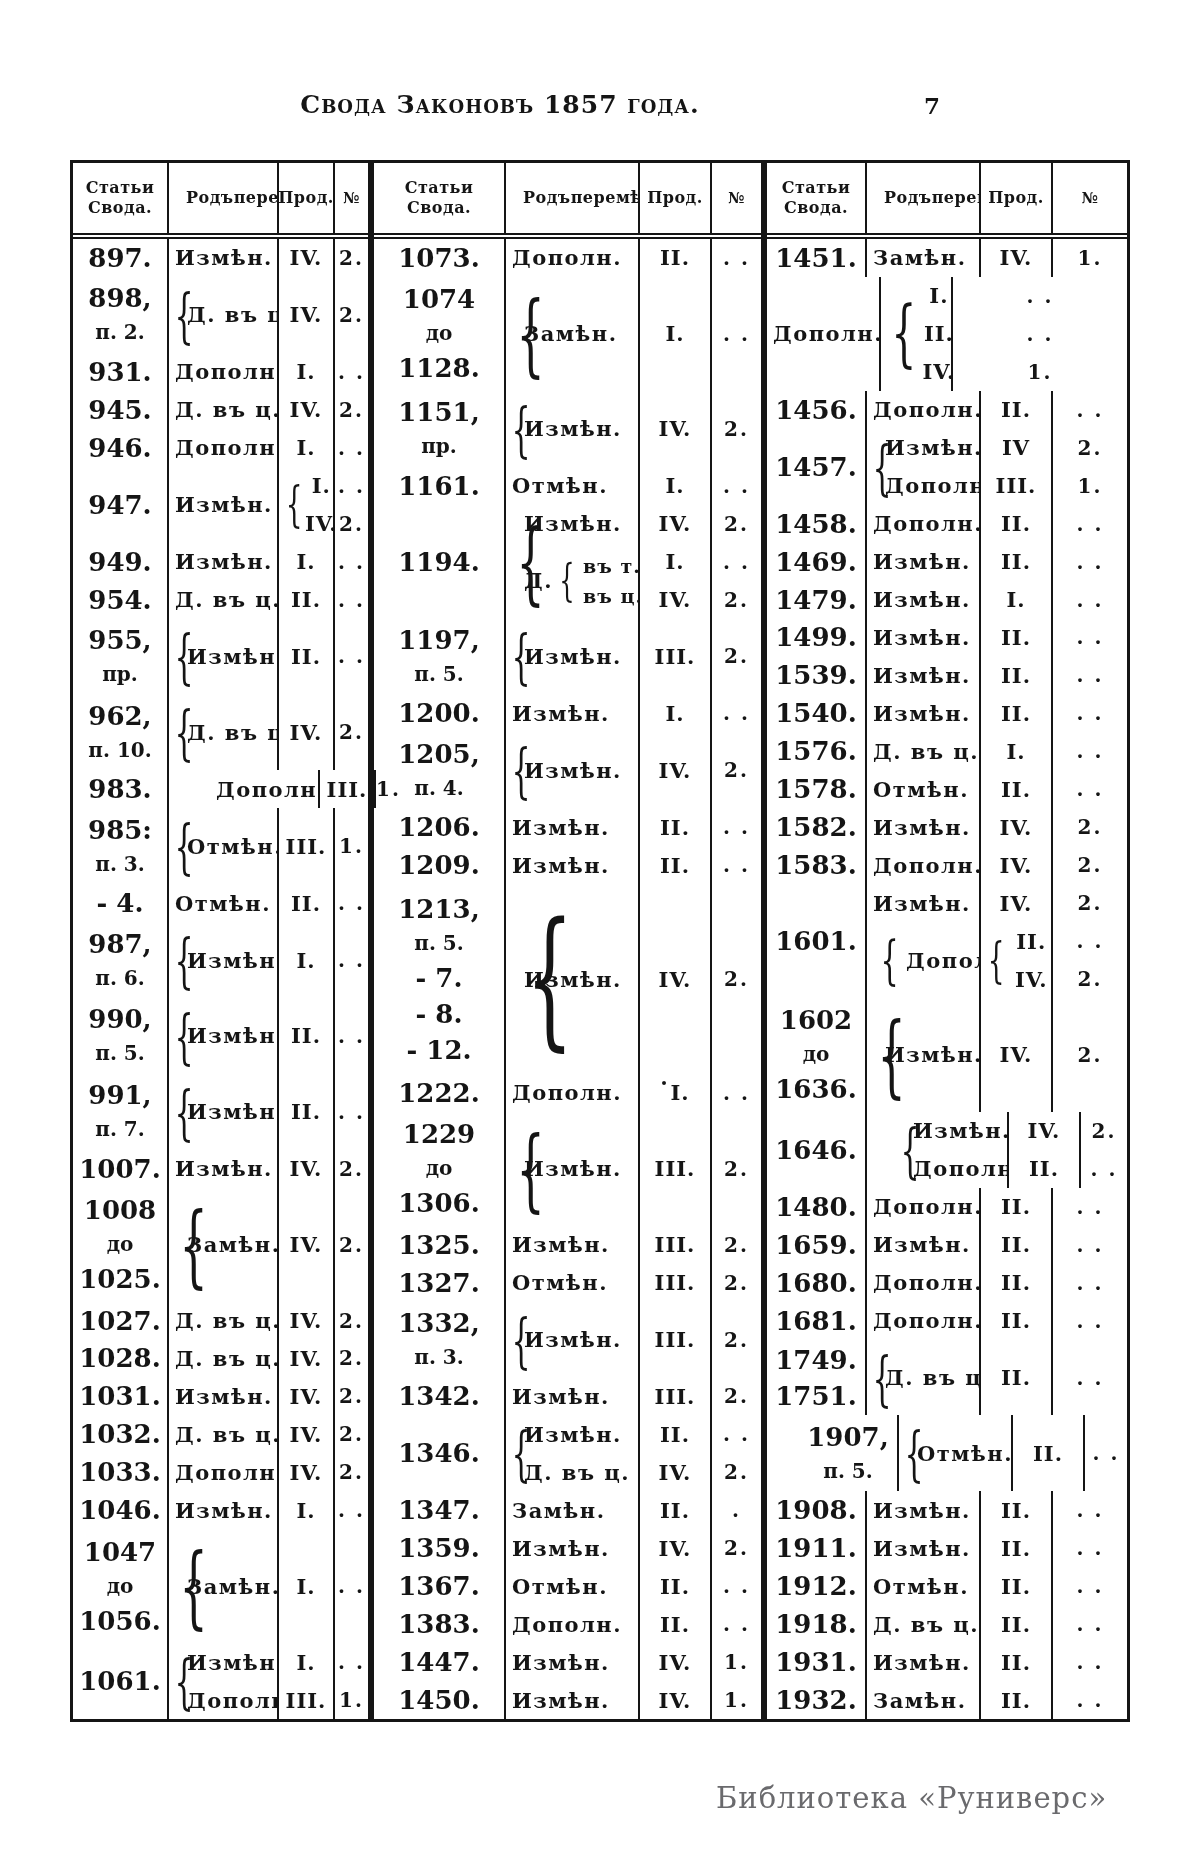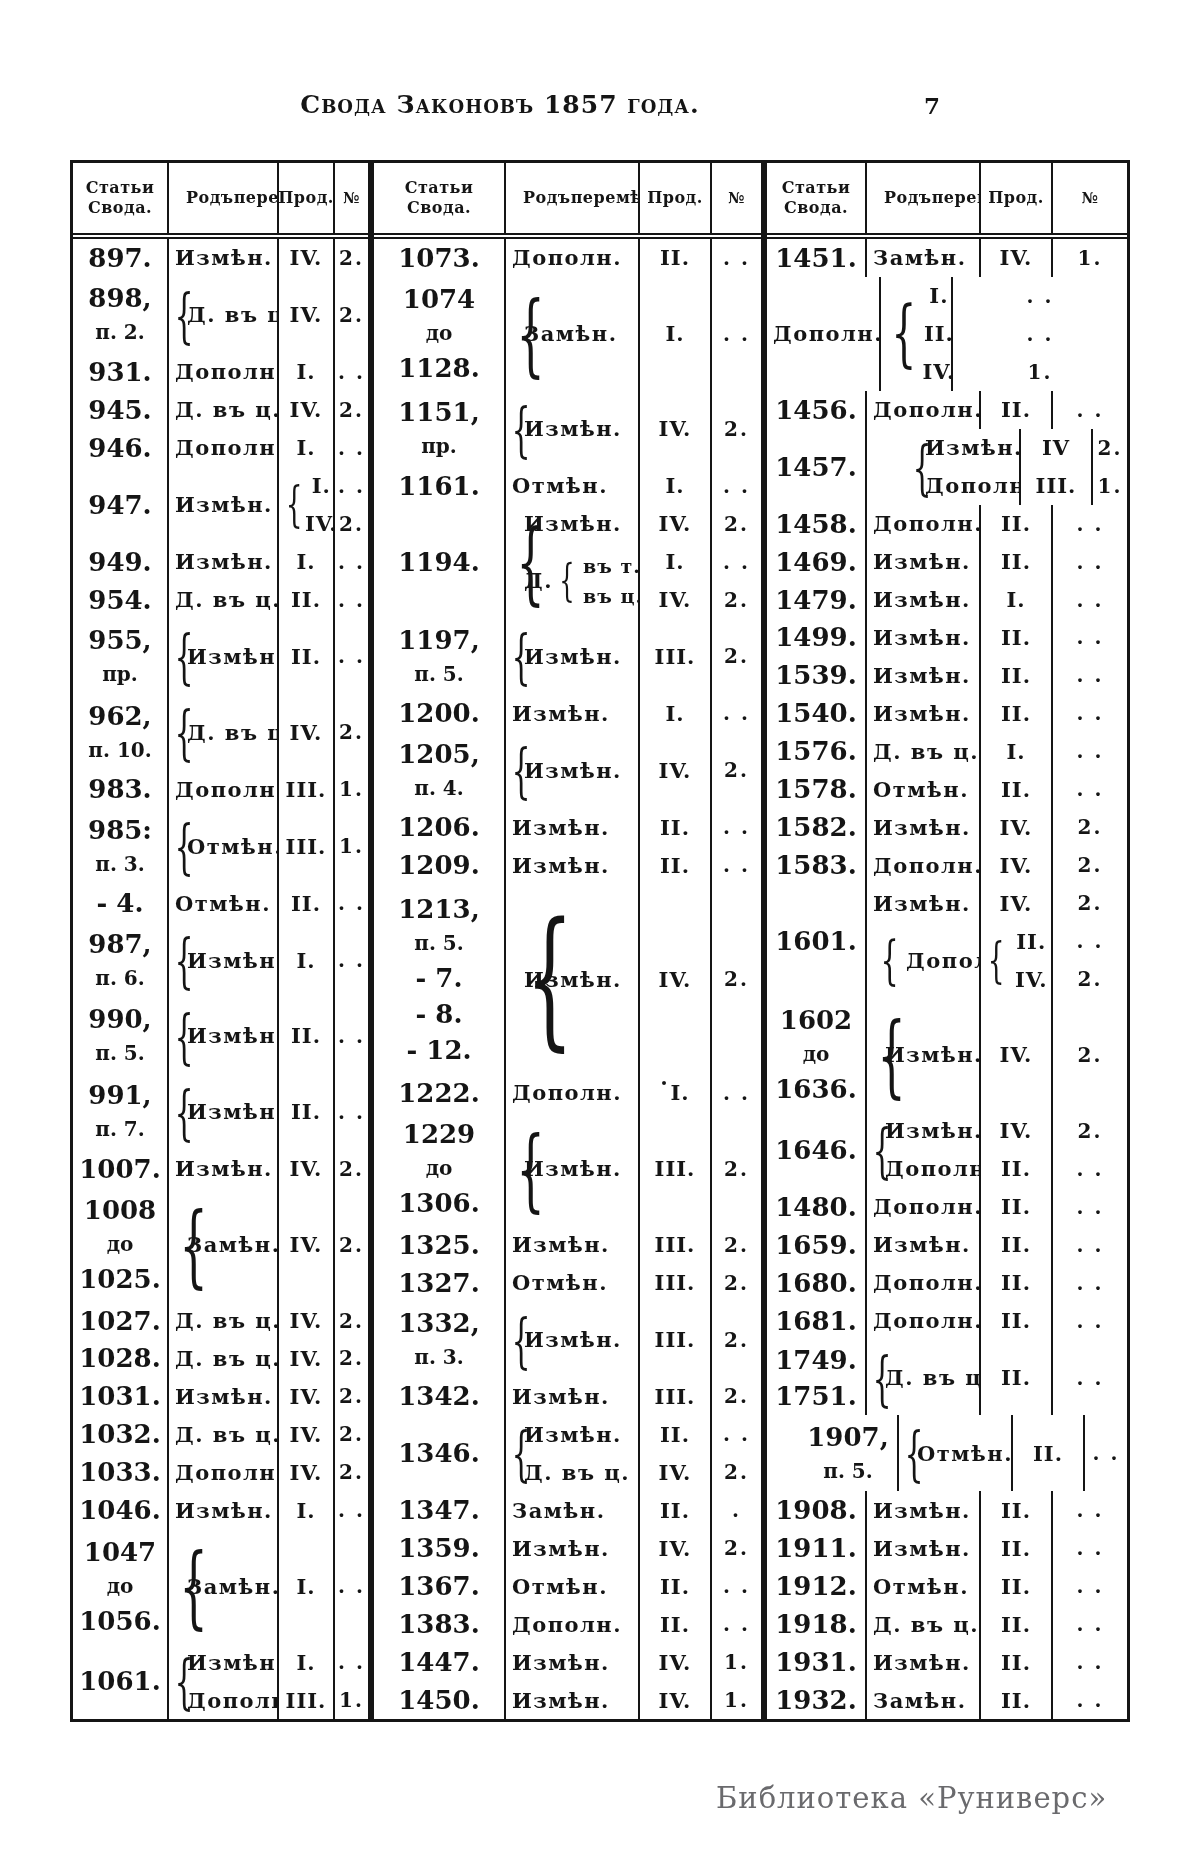--- a/index.html
+++ b/index.html
@@ -290,21 +290,21 @@
               </div>
               <div class="cell cprod">
                 <div class="ptext">IV.</div>
               </div>
               <div class="cell cnum">
                 <div class="ntext">2.</div>
               </div>
             </div>
           </div>
         </div>
-        <div class="trow" style="flex: 1 1 0px;">
+        <div class="trow" style="flex: 1 1 0px; gap: 41px;">
           <div class="cell cart">
             <div class="artline">983.</div>
           </div>
           <div class="estack">
             <div class="erow" style="flex: 1 1 0px;">
               <div class="cell ckind">
                 <div class="ktext">Дополн.</div>
               </div>
               <div class="cell cprod">
                 <div class="ptext">III.</div>
@@ -1194,21 +1194,21 @@
               </div>
               <div class="cell cprod">
                 <div class="ptext">II.</div>
               </div>
               <div class="cell cnum">
                 <div class="ntext">. .</div>
               </div>
             </div>
           </div>
         </div>
-        <div class="trow" style="flex: 2 1 0px; gap: 40px;">
+        <div class="trow" style="flex: 2 1 0px;">
           <div class="cell cart">
             <div class="artline">1457.</div>
           </div>
           <div class="estack hasbrace">
             <div class="brace rowbrace" style="font-size: 60px;">{</div>
             <div class="erow" style="flex: 1 1 0px;">
               <div class="cell ckind">
                 <div class="ktext">Измѣн.</div>
               </div>
               <div class="cell cprod">
@@ -1460,21 +1460,21 @@
               </div>
               <div class="cell cprod">
                 <div class="ptext">IV.</div>
               </div>
               <div class="cell cnum">
                 <div class="ntext">2.</div>
               </div>
             </div>
           </div>
         </div>
-        <div class="trow" style="flex: 2 1 0px;">
+        <div class="trow" style="flex: 2 1 0px; gap: 28px;">
           <div class="cell cart">
             <div class="artline">1646.</div>
           </div>
           <div class="estack hasbrace">
             <div class="brace rowbrace" style="font-size: 60px;">{</div>
             <div class="erow" style="flex: 1 1 0px;">
               <div class="cell ckind">
                 <div class="ktext">Измѣн.</div>
               </div>
               <div class="cell cprod">

